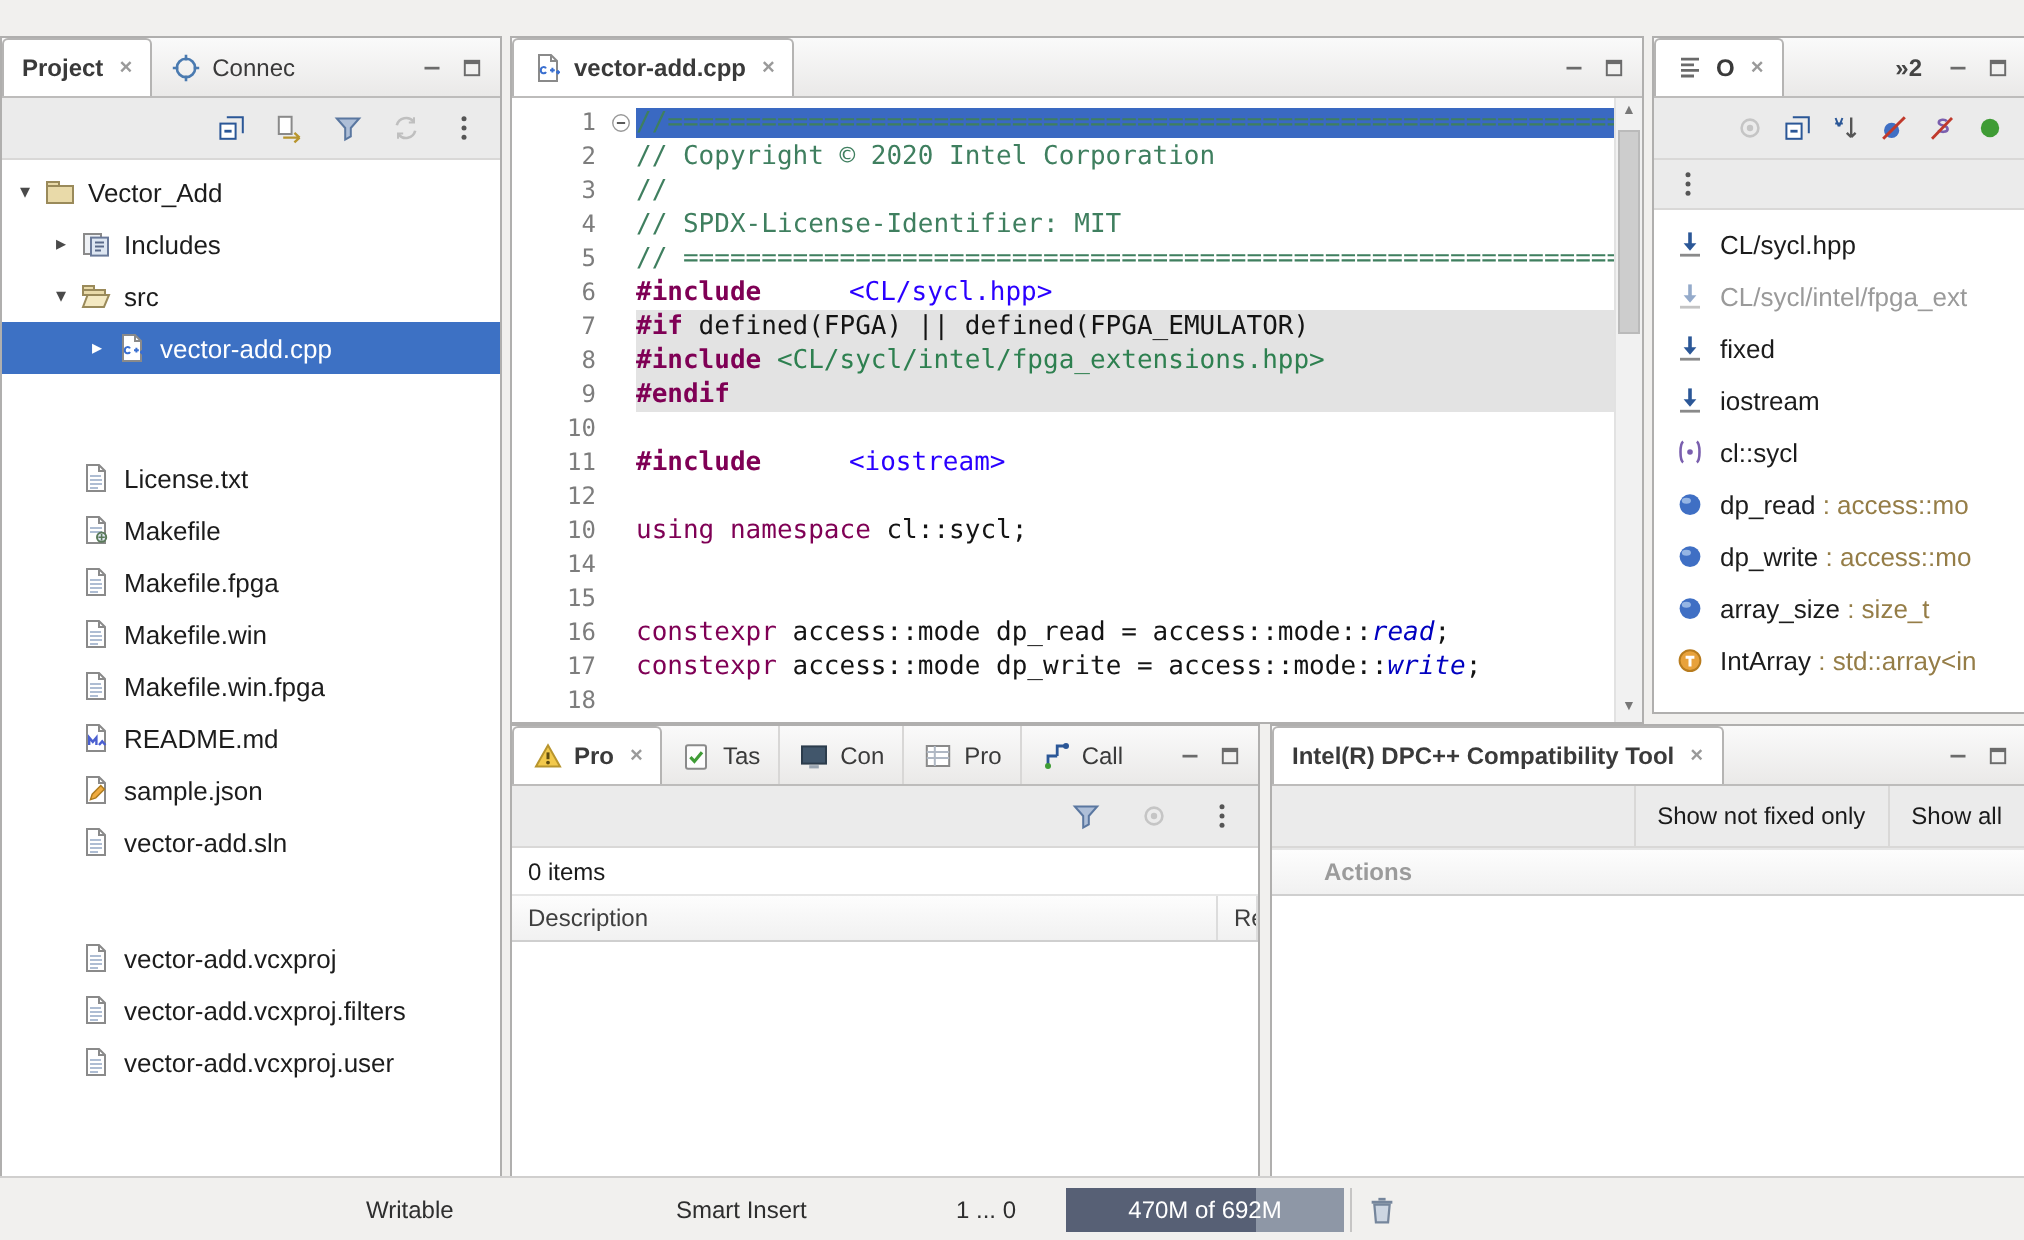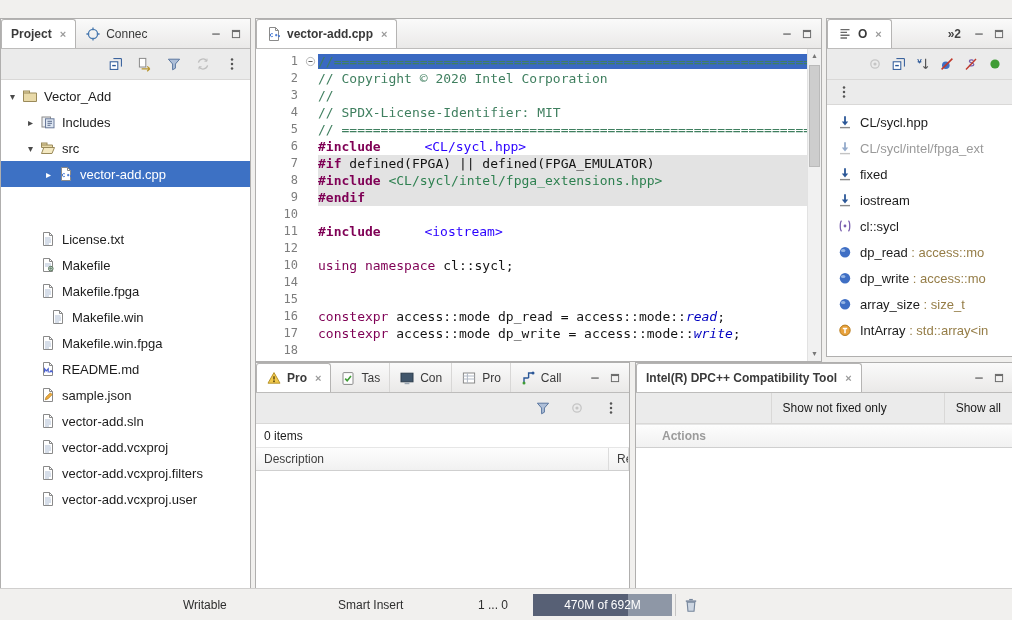--- a/index.html
+++ b/index.html
@@ -68,21 +68,21 @@
   #outline-list{padding-top:4px;}
 
   
   .itemsrow{height:23px;display:flex;align-items:center;padding:0 8px;background:#fff;font-size:12px;color:#1a1a1a;flex:none;}
   .thead{display:flex;height:22px;background:linear-gradient(#fdfdfd,#f1f1f1);border-top:1px solid #e6e6e6;border-bottom:1px solid #cfcfcf;color:#3f3f3f;flex:none;font-size:12px;}
   .th{display:flex;align-items:center;padding:0 8px;border-right:1px solid #dcdcdc;overflow:hidden;white-space:nowrap;}
   .th-desc{width:336px;flex:none;}
   .th-res{flex:1;}
   .th-actions{flex:1;padding-left:26px;color:#9b9b9b;border-right:none;font-weight:bold;}
   .pbody{flex:1;background:#fff;}
-  .dpbar{display:flex;justify-content:flex-end;align-items:stretch;height:30px;background:#ebebeb;border-bottom:1px solid #d9d8d7;flex:none;gap:46px;}
+  .dpbar{display:flex;justify-content:flex-end;align-items:stretch;height:30px;background:#ebebeb;border-bottom:1px solid #d9d8d7;flex:none;}
   .dpbtn{display:flex;align-items:center;padding:0 11px;border-left:1px solid #d9d8d7;color:#1a1a1a;font-size:12px;}
   .dpbar .dpbtn:last-child{border-right:1px solid #d9d8d7;}
 
   
   #statusbar{position:absolute;left:0;top:588px;width:1012px;height:32px;background:#f1f0ee;border-top:1px solid #d0cfce;font-size:12px;color:#2e2e2e;}
   .sitem{position:absolute;top:0;height:32px;display:flex;align-items:center;}
   #st-writable{left:183px;} #st-smart{left:338px;} #st-pos{left:478px;}
   .heap{position:absolute;left:533px;top:5px;width:139px;height:22px;background:#8e97a6;overflow:hidden;}
   .heapfill{position:absolute;left:0;top:0;bottom:0;background:#576075;}
   .heaptxt{position:absolute;inset:0;color:#fff;display:flex;align-items:center;justify-content:center;}
@@ -243,21 +243,21 @@
           <span class="exp"></span>
           <span class="iwrap">
             <svg viewBox="0 0 16 16">
               <path d="M3.5 1.5h6l3 3v10h-9z" fill="#fff" stroke="#8a8a8a"></path>
               <path d="M9.5 1.5v3h3" fill="none" stroke="#8a8a8a"></path>
               <path d="M5 7h5.5M5 9h6M5 11h6M5 13h4" stroke="#aebdd3" stroke-width="1"></path>
             </svg>
           </span>
           <span>Makefile.fpga</span>
         </div>
-        <div class="trow" style="padding-left: 32px;">
+        <div class="trow" style="padding-left: 22px;">
           <span class="exp"></span>
           <span class="iwrap">
             <svg viewBox="0 0 16 16">
               <path d="M3.5 1.5h6l3 3v10h-9z" fill="#fff" stroke="#8a8a8a"></path>
               <path d="M9.5 1.5v3h3" fill="none" stroke="#8a8a8a"></path>
               <path d="M5 7h5.5M5 9h6M5 11h6M5 13h4" stroke="#aebdd3" stroke-width="1"></path>
             </svg>
           </span>
           <span>Makefile.win</span>
         </div>
@@ -299,21 +299,21 @@
           <span class="exp"></span>
           <span class="iwrap">
             <svg viewBox="0 0 16 16">
               <path d="M3.5 1.5h6l3 3v10h-9z" fill="#fff" stroke="#8a8a8a"></path>
               <path d="M9.5 1.5v3h3" fill="none" stroke="#8a8a8a"></path>
               <path d="M5 7h5.5M5 9h6M5 11h6M5 13h4" stroke="#aebdd3" stroke-width="1"></path>
             </svg>
           </span>
           <span>vector-add.sln</span>
         </div>
-        <div class="trow" style="padding-left: 22px;">
+        <div class="trow" style="padding-left: 22px; margin-top: 32px;">
           <span class="exp"></span>
           <span class="iwrap">
             <svg viewBox="0 0 16 16">
               <path d="M3.5 1.5h6l3 3v10h-9z" fill="#fff" stroke="#8a8a8a"></path>
               <path d="M9.5 1.5v3h3" fill="none" stroke="#8a8a8a"></path>
               <path d="M5 7h5.5M5 9h6M5 11h6M5 13h4" stroke="#aebdd3" stroke-width="1"></path>
             </svg>
           </span>
           <span>vector-add.vcxproj</span>
         </div>

